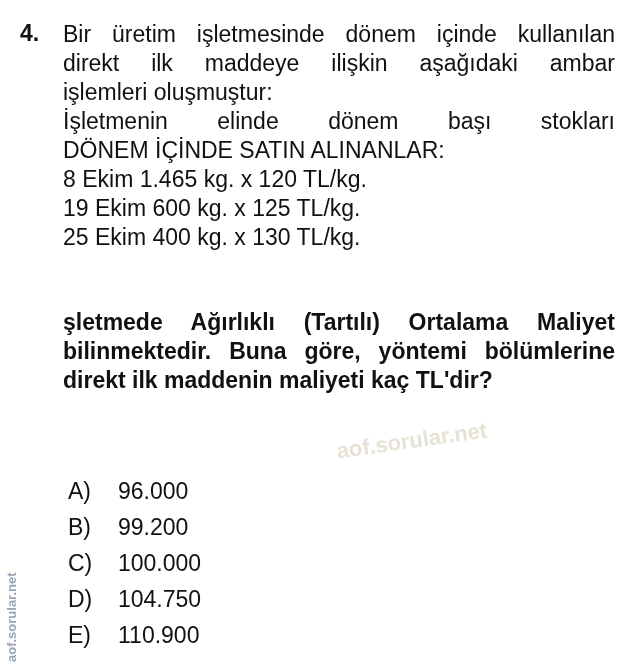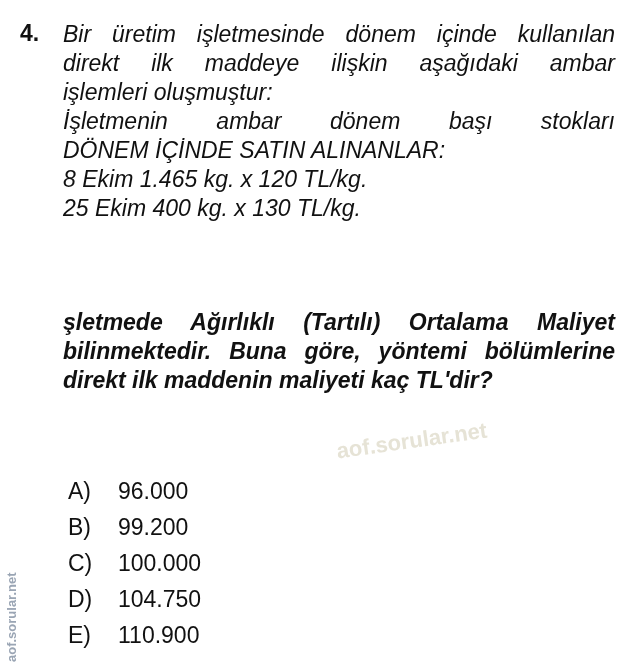--- a/index.html
+++ b/index.html
@@ -1,20 +1,20 @@
 <!DOCTYPE html>
 <html><head>
   <meta charset="utf-8">
   <style>
     html, body { margin: 0; padding: 0; background: #ffffff; }
     body { width: 638px; height: 670px; position: relative; overflow: hidden;
            font-family: "Liberation Sans", sans-serif; color: #111111; }
     .qnum { position: absolute; left: 20px; top: 20px; font-size: 23px; font-weight: bold; }
     .para { position: absolute; left: 63px; width: 552px; font-size: 23px; line-height: 29px; }
-    .line { display: block; white-space: nowrap; height: 29px; font-style: italic; }
+    .line { display: block; white-space: nowrap; height: 29px; }
     .justify { text-align: justify; text-align-last: justify; white-space: normal; }
     .bold { font-weight: bold; }
     #intro { top: 20px; }
     #question { top: 308px; }
     .options { position: absolute; left: 68px; top: 478px; font-size: 23px; }
     .opt { height: 36px; line-height: 26px; display: flex; }
     .opt-letter { width: 50px; }
     .wm-diag { position: absolute; left: 336px; top: 428px; font-size: 22px; font-weight: bold;
                color: #e6e3d6; transform: rotate(-8deg); }
     .wm-vert { position: absolute; left: 4px; top: 662px; font-size: 13px; font-weight: bold;
@@ -22,23 +22,24 @@
   </style>
 </head>
 <body>
 
 <div class="qnum">4.</div>
 
 <div class="para" id="intro">
   <span class="line justify">Bir üretim işletmesinde dönem içinde kullanılan</span>
   <span class="line justify">direkt ilk maddeye ilişkin aşağıdaki ambar</span>
   <span class="line">işlemleri oluşmuştur:</span>
-  <span class="line justify">İşletmenin ambar dönem başı stokları</span>
+  <span class="line justify">İşletmenin elinde dönem başı stokları</span>
   <span class="line">DÖNEM İÇİNDE SATIN ALINANLAR:</span>
   <span class="line">8 Ekim 1.465 kg. x 120 TL/kg.</span>
+  <span class="line">19 Ekim 600 kg. x 125 TL/kg.</span>
   <span class="line">25 Ekim 400 kg. x 130 TL/kg.</span>
 </div>
 
 <div class="para bold" id="question">
   <span class="line justify">şletmede Ağırlıklı (Tartılı) Ortalama Maliyet</span>
   <span class="line justify">bilinmektedir. Buna göre, yöntemi bölümlerine</span>
   <span class="line">direkt ilk maddenin maliyeti kaç TL'dir?</span>
 </div>
 
 <div class="wm-diag">aof.sorular.net</div>

